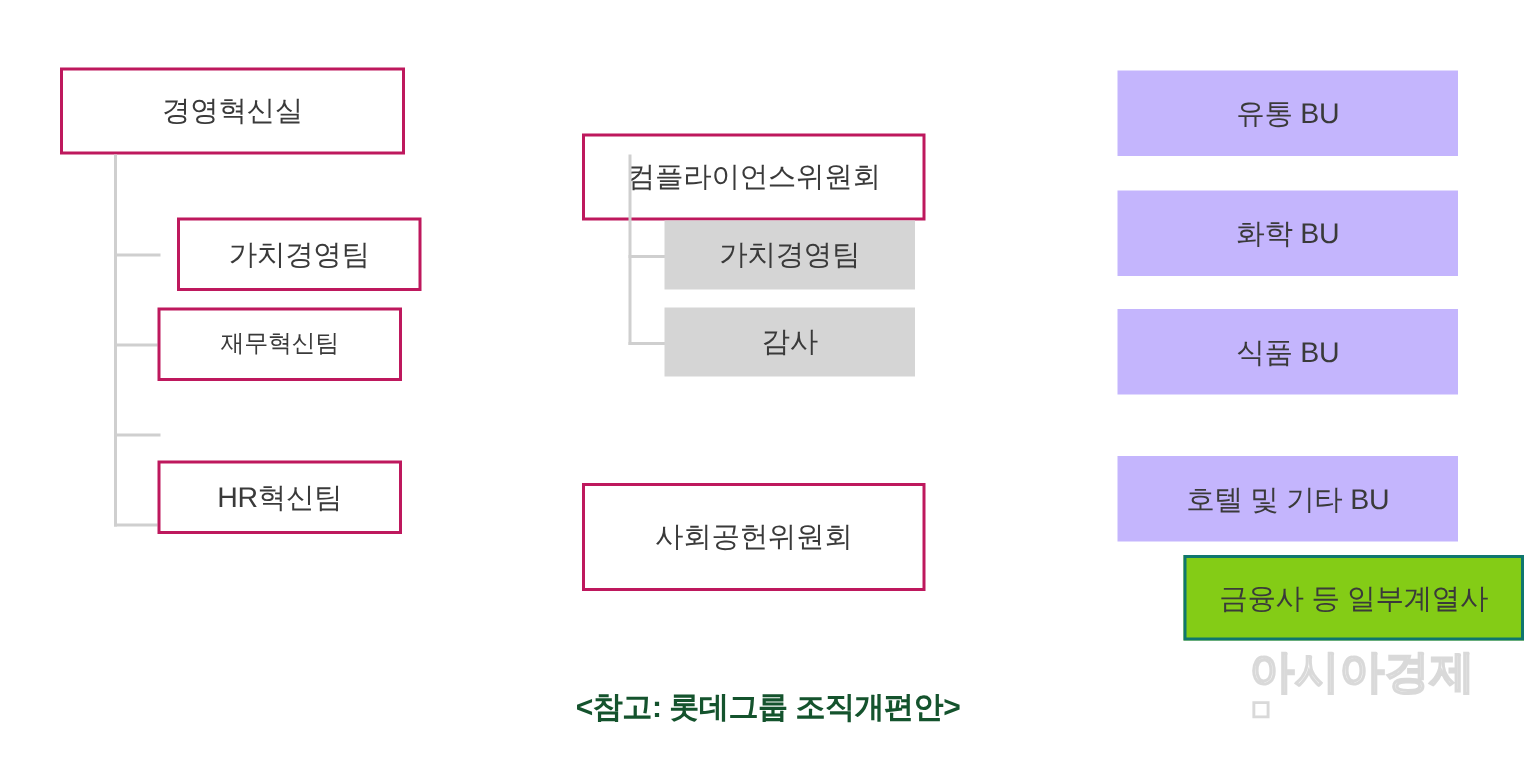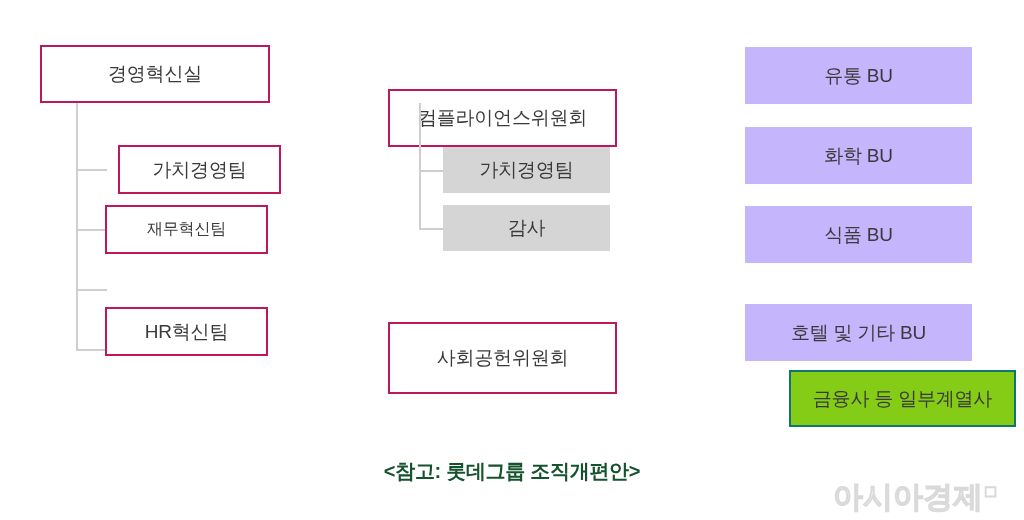--- a/index.html
+++ b/index.html
@@ -68,30 +68,31 @@
     font-size: 20px;
     font-weight: bold;
     color: #14532d;
     letter-spacing: -0.3px;
   }
 
   
   #watermark {
     position: absolute;
     left: 833px;
-    top: 482px;
+    top: 434px;
     font-size: 30px;
     font-weight: bold;
     letter-spacing: 0px;
     color: transparent;
     -webkit-text-stroke: 1px #d8d8d8;
     opacity: 0.95;
     display: flex;
     align-items: flex-start;
     line-height: 1;
+    flex-direction: column;
   }
   #watermark .wm-mark {
     font-size: 16px;
     margin-left: 1px;
     margin-top: 1px;
     -webkit-text-stroke: 1px #d8d8d8;
     color: transparent;
   }
 </style>
 </head>

